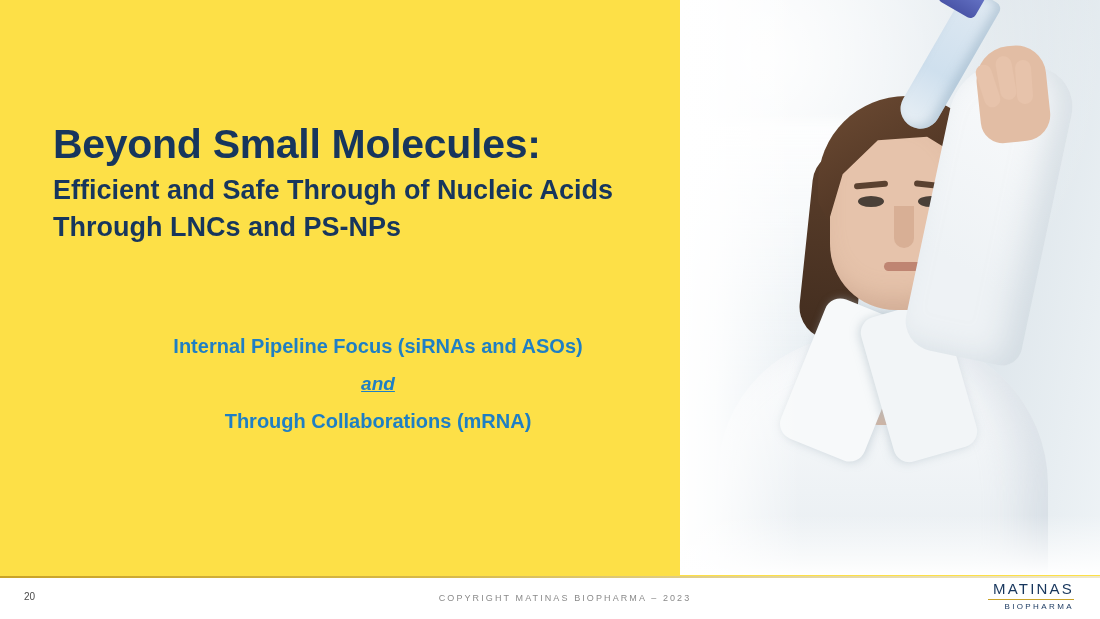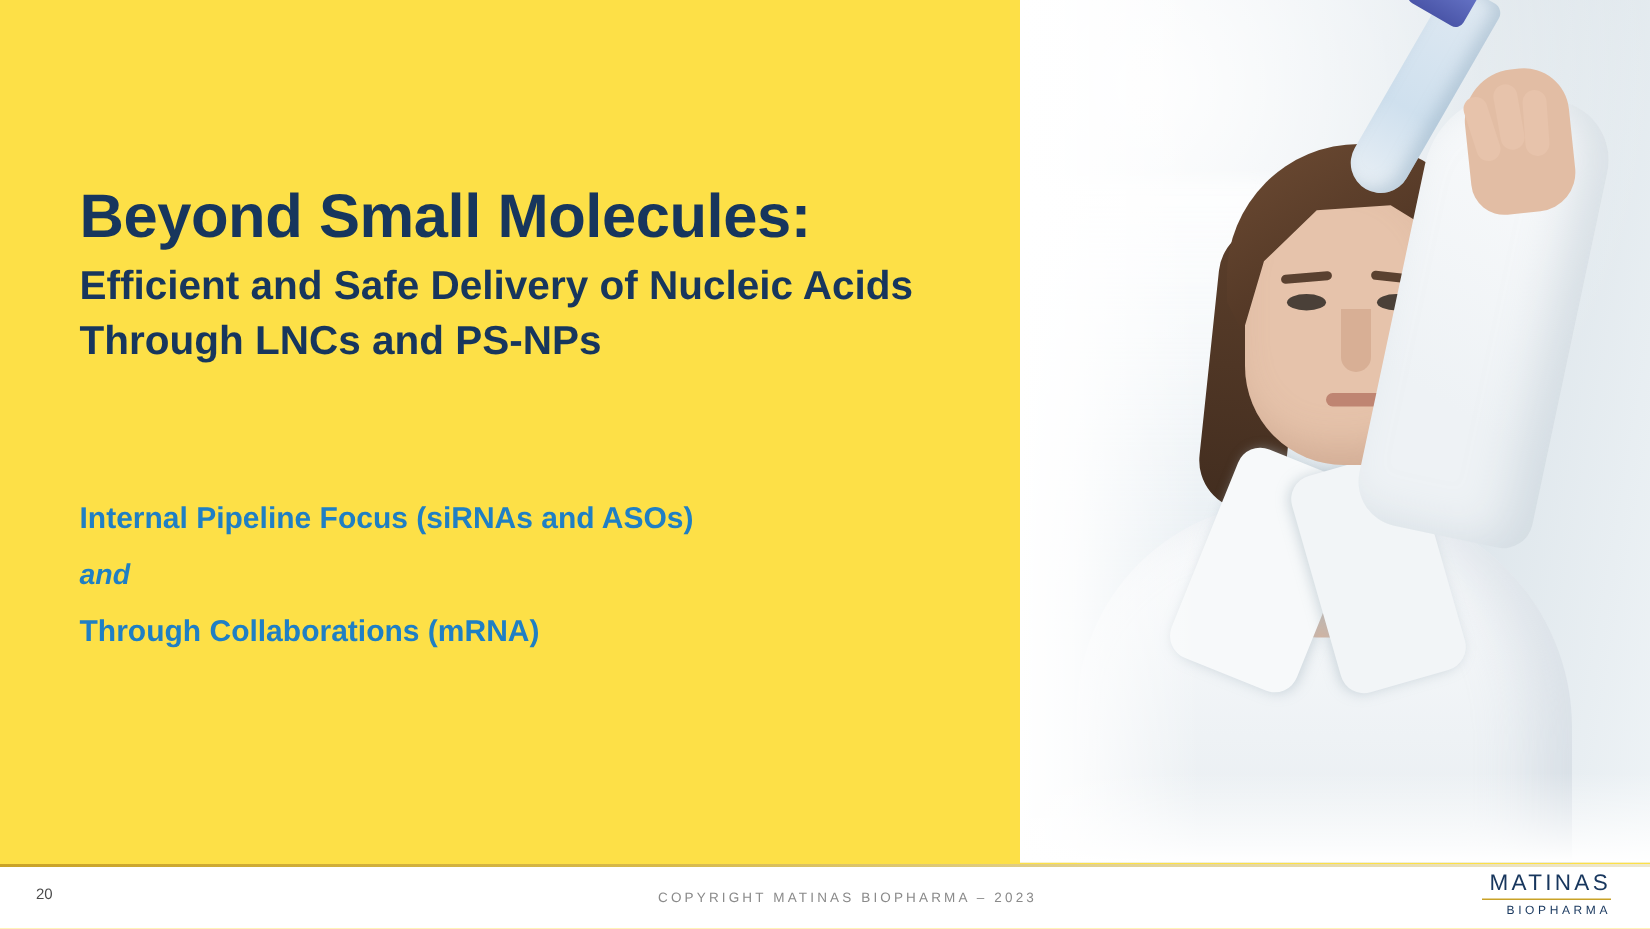--- a/index.html
+++ b/index.html
@@ -246,31 +246,33 @@
     color: #17365d;
     line-height: 1.35;
     margin: 0;
   }
 
   .bullets {
     position: absolute;
     left: 53px;
     top: 336px;
     width: 650px;
+    text-align: center;
     color: #1f7fc4;
   }
   .bullets .line {
     font-size: 20px;
     font-weight: bold;
     line-height: 1.0;
     margin: 0 0 18px 0;
     color: #1f7fc4;
   }
   .bullets .line.and {
     font-style: italic;
+    text-decoration: underline;
     font-size: 19px;
   }
   .bullets .line:last-child { margin-bottom: 0; }
 
   
   .footer-rule {
     position: absolute;
     left: 0;
     bottom: 41px;
     width: 1100px;
@@ -355,21 +357,21 @@
     <div class="finger f2"></div>
     <div class="finger f3"></div>
     <div class="tube"></div>
     <div class="tube-cap"></div>
     <div class="fade-left"></div>
     <div class="fade-bottom"></div>
   </div>
 
   <div class="title-block">
     <h1 class="title-main">Beyond Small Molecules:</h1>
-    <h2 class="title-sub">Efficient and Safe Delivery of Nucleic Acids</h2>
+    <h2 class="title-sub">Efficient and Safe Through of Nucleic Acids</h2>
     <h2 class="title-sub">Through LNCs and PS-NPs</h2>
   </div>
 
   <div class="bullets">
     <p class="line">Internal Pipeline Focus (siRNAs and ASOs)</p>
     <p class="line and">and</p>
     <p class="line">Through Collaborations (mRNA)</p>
   </div>
 
   <div class="footer-rule"></div>

